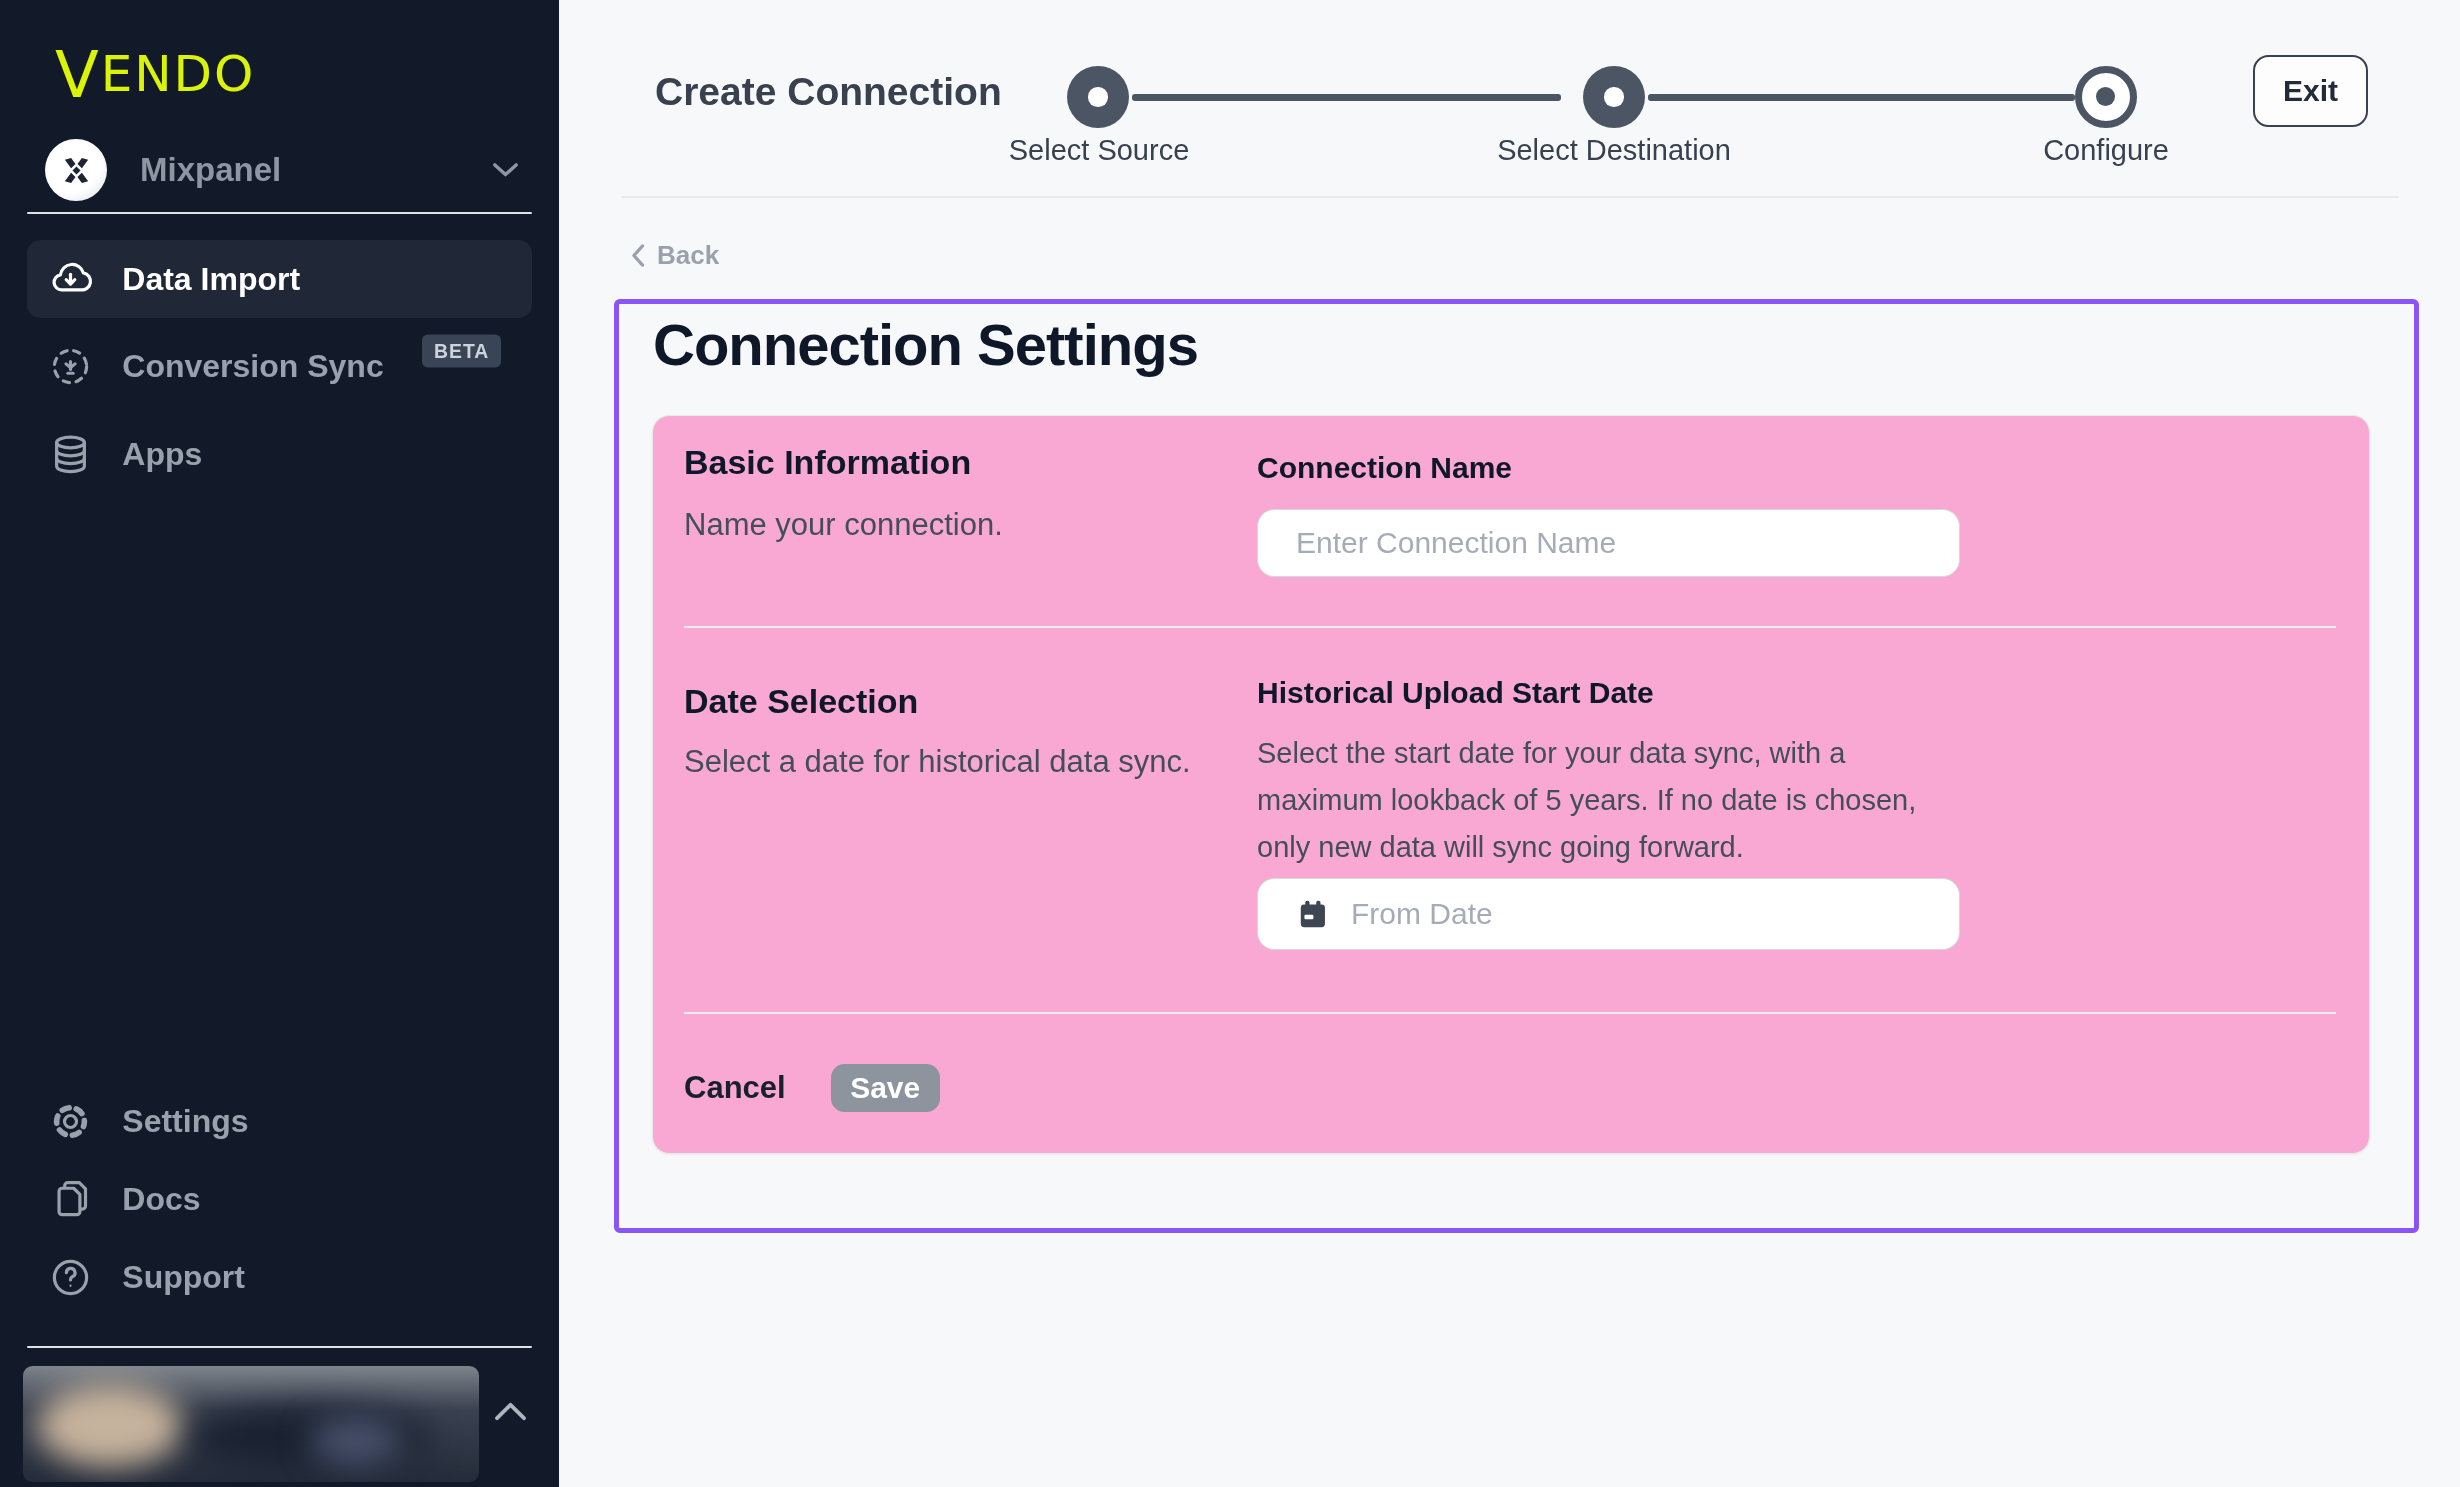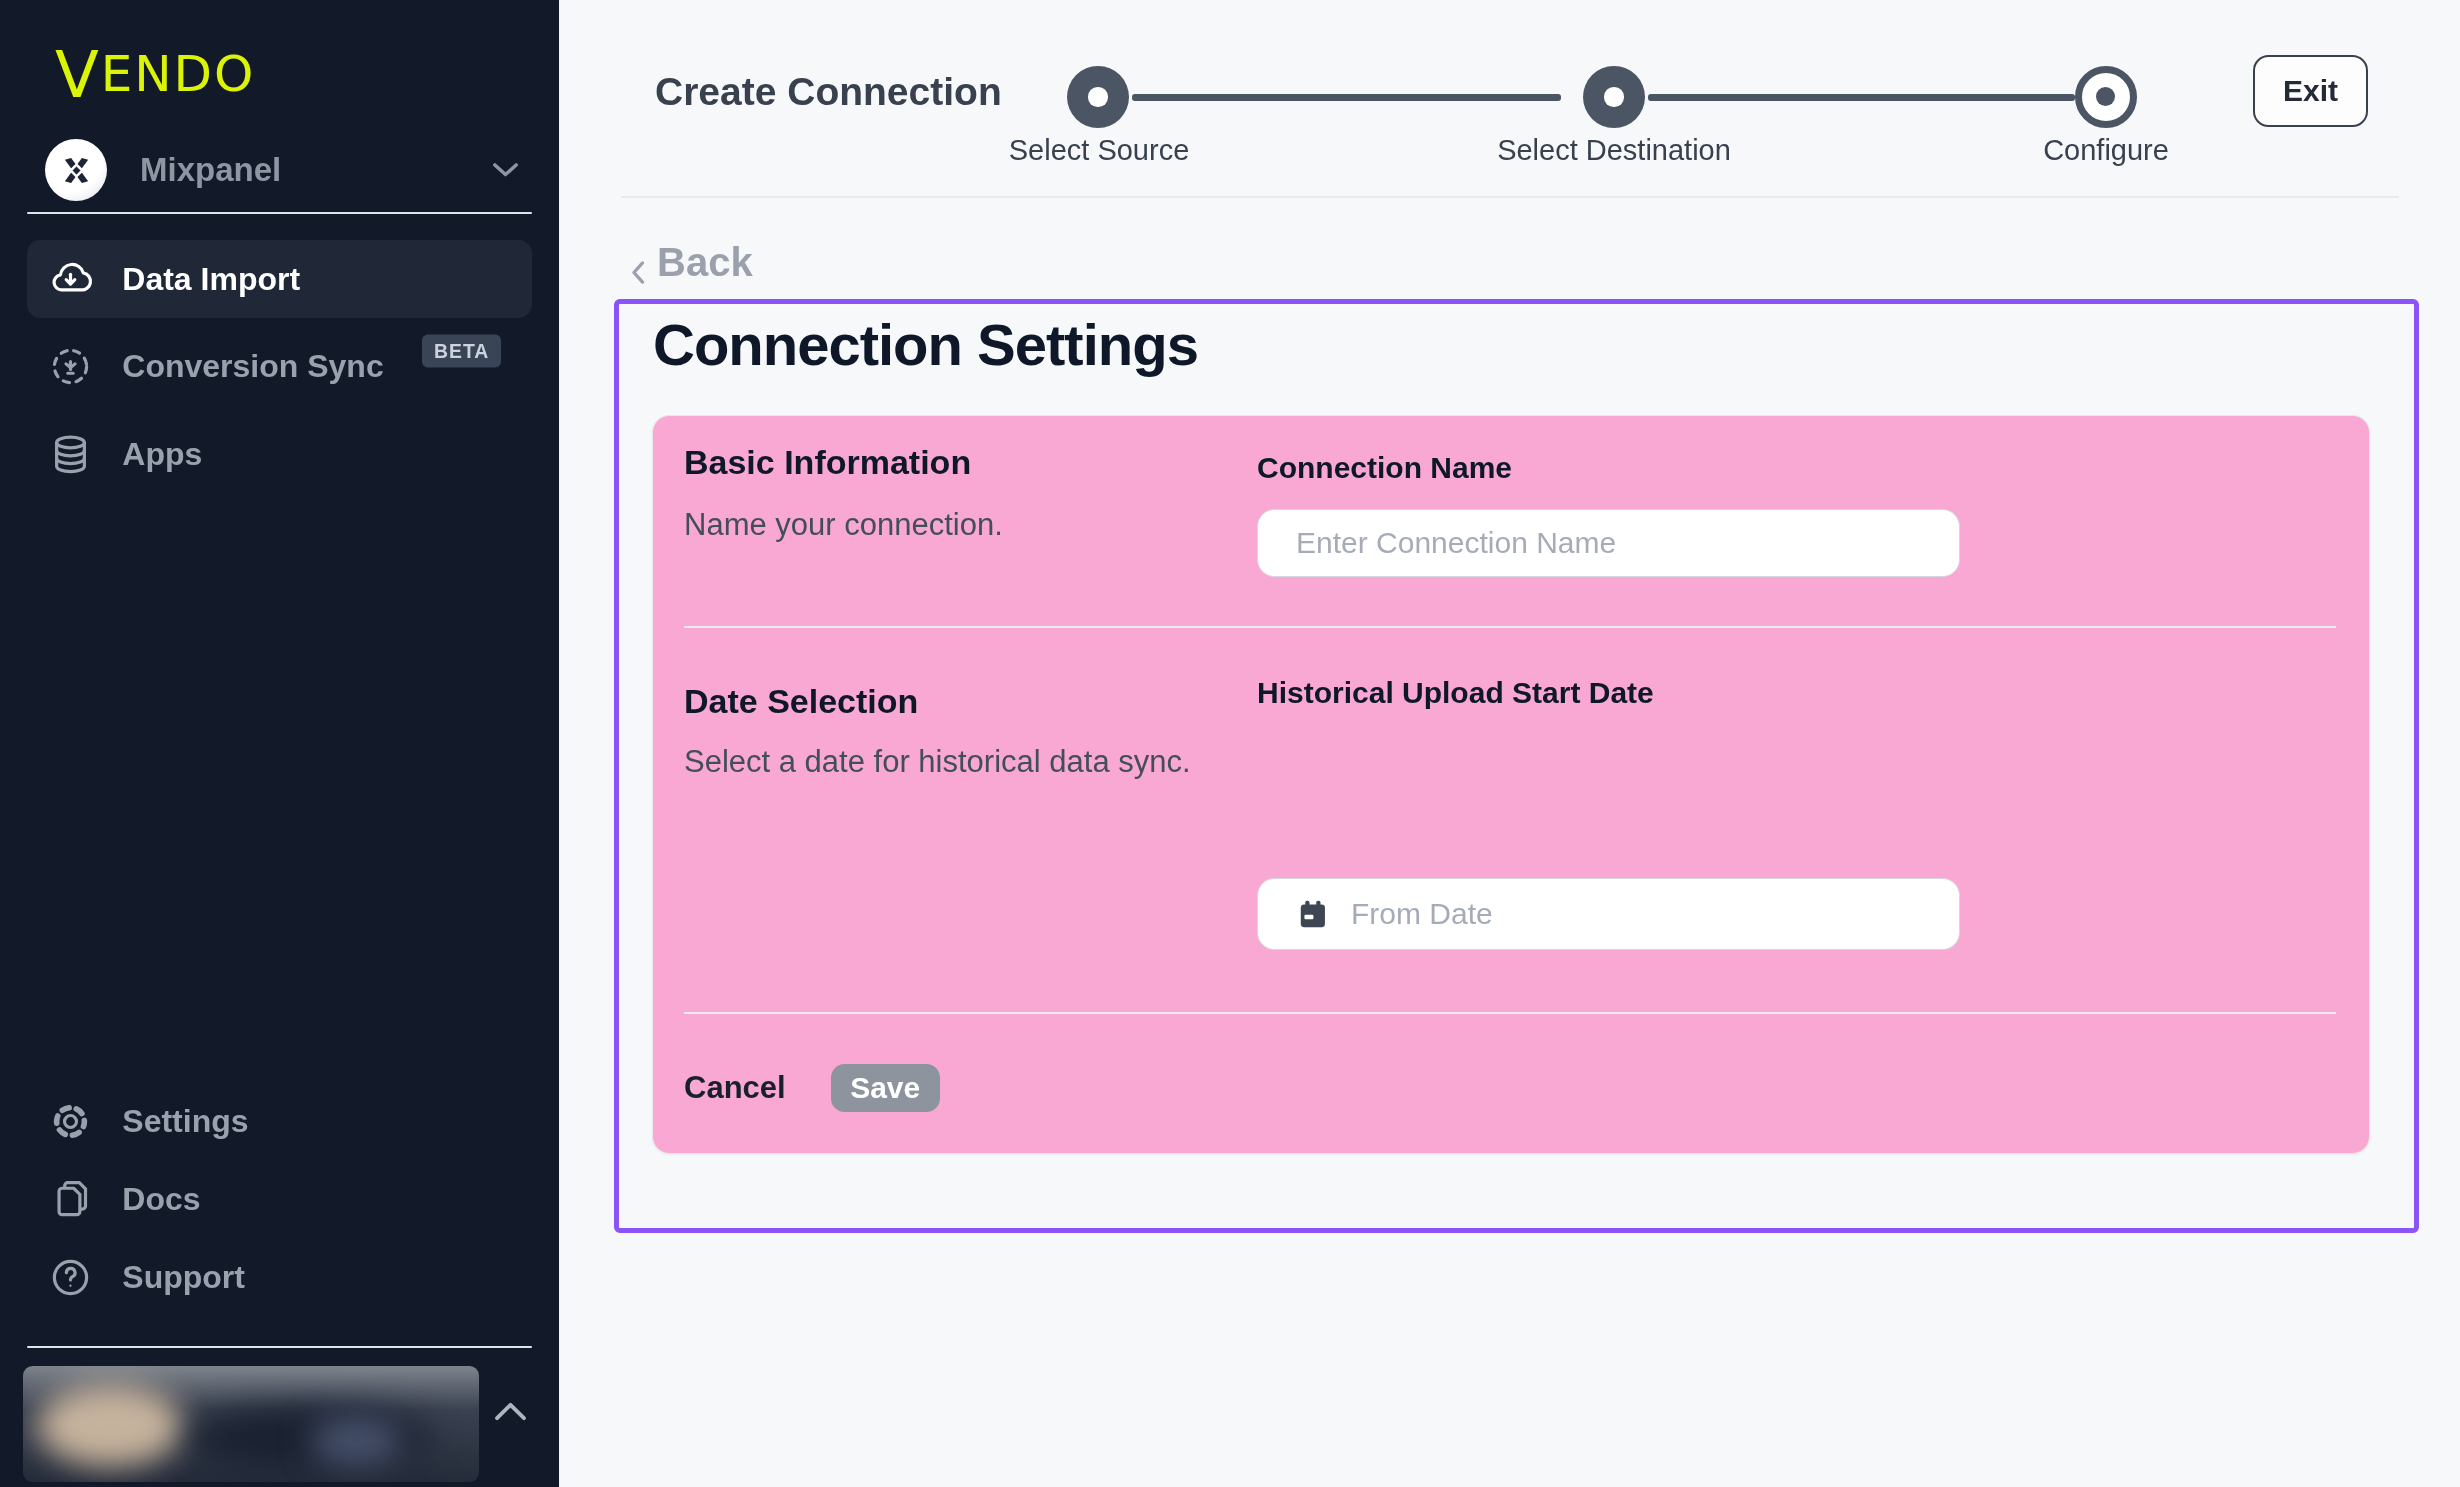--- a/index.html
+++ b/index.html
@@ -62,22 +62,22 @@
                                 border-radius:50%; background:#4b5563; }
   .step-line { position:absolute; top:94px; height:6.8px; background:#4b5563; border-radius:2.9px; }
   .step-label { position:absolute; top:134px; width:408px; text-align:center;
                 font-size:29px; font-weight:500; color:#39414f; }
 
   .exit-btn { position:absolute; left:1694px; top:55px; width:115px; height:72px;
               background:#fdfdfe; border:2.9px solid #39414f; border-radius:15.5px;
               display:flex; align-items:center; justify-content:center;
               font-size:30px; font-weight:600; color:#232b39; cursor:pointer; }
 
-  .back-link { position:absolute; left:71px; top:240px; display:flex; align-items:flex-end; gap:11.6px;
-               font-size:40px; font-weight:600; color:#9aa1ad; cursor:pointer; }
+  .back-link { position:absolute; left:71px; top:240px; display:flex; align-items:center; gap:11.6px;
+               font-size:26px; font-weight:600; color:#9aa1ad; cursor:pointer; }
 
   .purple-box { position:absolute; left:55px; top:299px; width:1805px; height:934px;
                 border:5.8px solid #8a54f6; border-radius:5.8px; }
   .section-title { position:absolute; left:94px; top:311px; font-size:58px; font-weight:800;
                    letter-spacing:-1px; color:#0f1829; }
 
   .card { position:absolute; left:93px; top:415px; width:1718px; height:739px;
           background:#f9a8d4; border:1.9px solid #e8eaee; border-radius:17.5px;
           box-shadow:0 1px 2.9px rgba(16,24,40,.05); }
   .card .h3 { position:absolute; font-size:34px; font-weight:700; color:#0f1829; }
@@ -235,20 +235,21 @@
     <div class="text-input cn-input">
       <input type="text" placeholder="Enter Connection Name" style="">
     </div>
 
     <div class="card-rule rule-1"></div>
 
     <div class="h3" style="left:31px; top:266px; position:absolute;">Date Selection</div>
     <div class="sub" style="left:31px; top:328px; position:absolute;">Select a date for historical data sync.</div>
 
     <div class="hud-label">Historical Upload Start Date</div>
+    <div class="hud-help">Select the start date for your data sync, with a maximum lookback of 5 years. If no date is chosen, only new data will sync going forward.</div>
 
     <div class="text-input date-input">
       <svg width="37" height="37" viewBox="0 0 24 24">
         <rect x="3.4" y="4.8" width="17.2" height="16.2" rx="2.4" fill="#3f4653"></rect>
         <rect x="6.6" y="2.2" width="3" height="4.6" rx="1.2" fill="#3f4653"></rect>
         <rect x="14.4" y="2.2" width="3" height="4.6" rx="1.2" fill="#3f4653"></rect>
         <rect x="6" y="12.2" width="6.4" height="3.2" rx="0.8" fill="#ffffff"></rect>
       </svg>
       <input type="text" placeholder="From Date" style="">
     </div>

